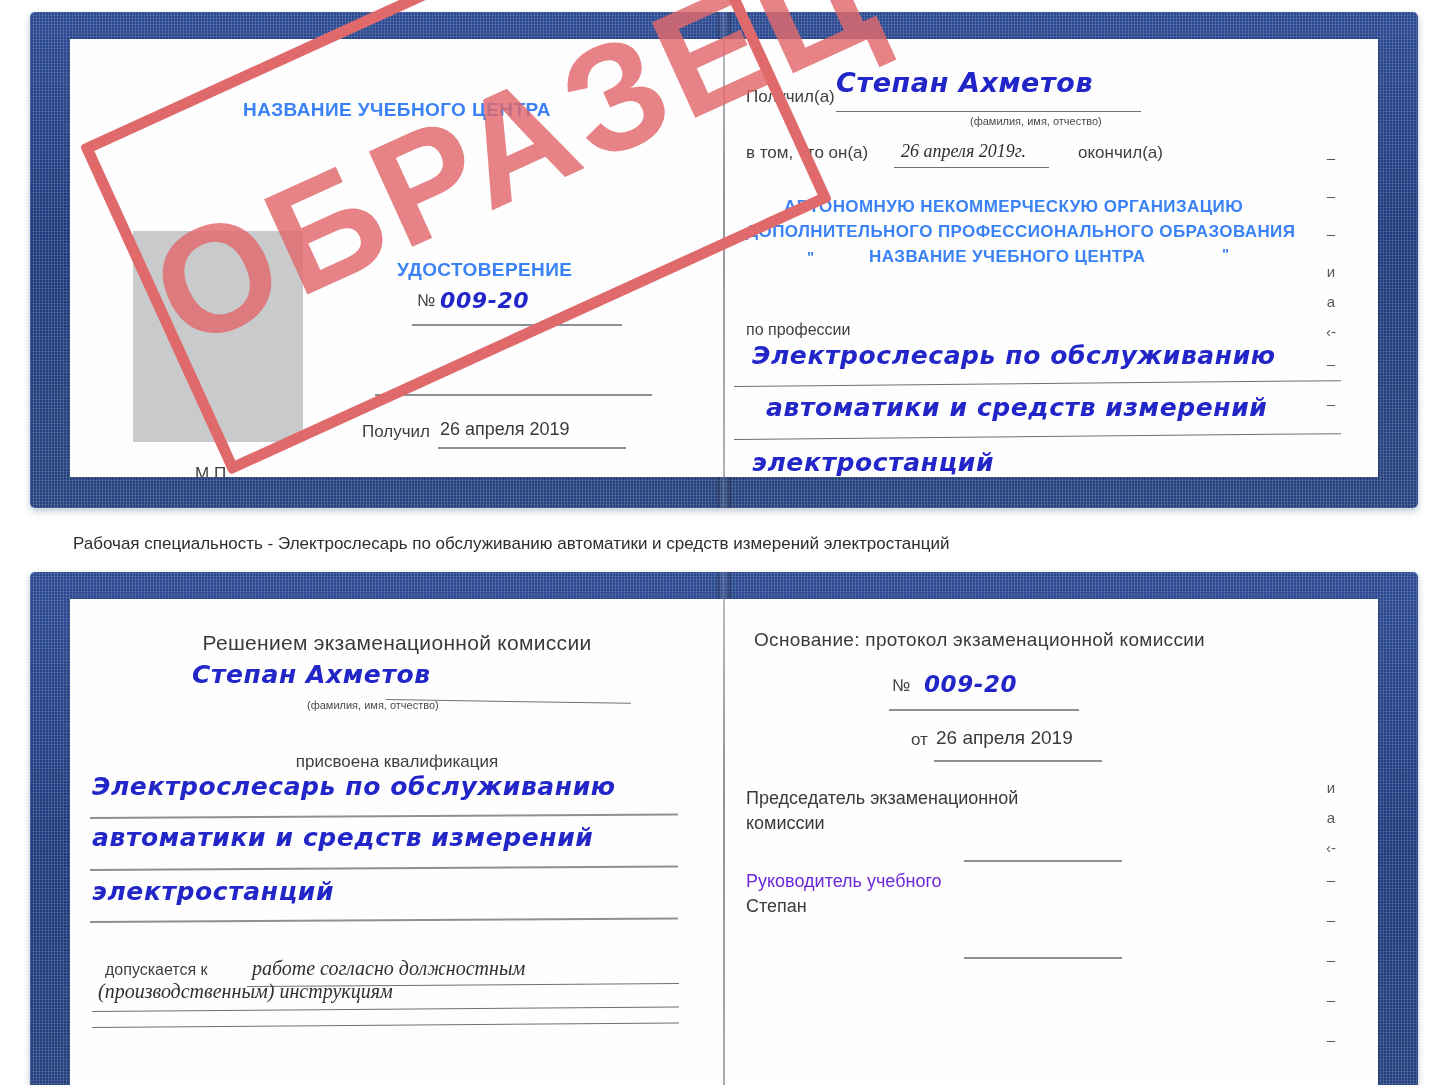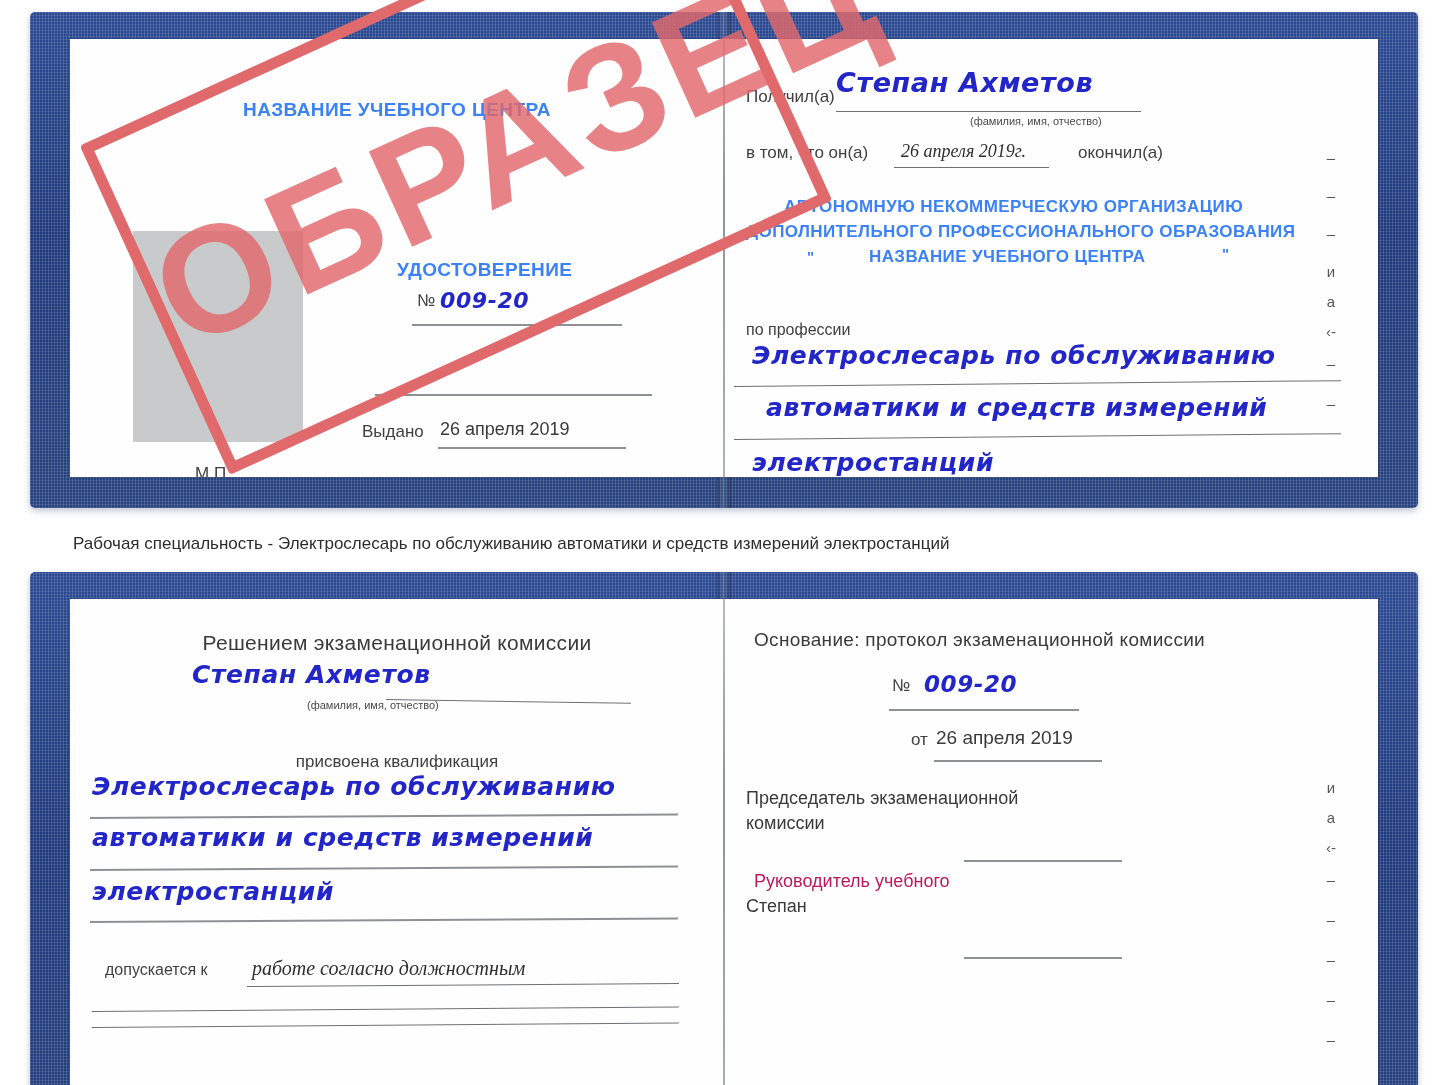--- a/index.html
+++ b/index.html
@@ -97,21 +97,21 @@
         <div class="photo" style="left:63px;top:192px;width:170px;height:211px;"></div>
 
         <div class="t caps" style="left:327px;top:220px;font-size:19px;">УДОСТОВЕРЕНИЕ</div>
 
         <div class="t lbl" style="left:347px;top:252px;font-size:17px;">№</div>
         <div class="t hand" style="left:370px;top:249px;font-size:22px;">009-20</div>
         <div class="rule" style="left:342px;top:285px;width:210px;"></div>
 
         <div class="rule" style="left:305px;top:355px;width:277px;"></div>
 
-        <div class="t lbl" style="left:292px;top:383px;font-size:17px;">Выдано</div>
+        <div class="t lbl" style="left:292px;top:383px;font-size:17px;">Получил</div>
         <div class="t" style="left:370px;top:380px;font-size:18px;color:#3a3a3a;">26 апреля 2019</div>
         <div class="rule" style="left:368px;top:408px;width:188px;"></div>
 
         <div class="t lbl" style="left:125px;top:425px;font-size:17px;">М.П.</div>
       </div>
 
       <div class="page right">
         <div class="t lbl" style="left:22px;top:48px;font-size:17px;">Получил(а)</div>
         <div class="t hand" style="left:112px;top:28px;font-size:27px;">Степан Ахметов</div>
         <div class="rule thin" style="left:112px;top:72px;width:305px;"></div>
@@ -176,40 +176,41 @@
 
         <div class="t hand" style="left:22px;top:225px;font-size:25px;">автоматики и средств измерений</div>
         <div class="rule tilt" style="left:20px;top:270px;width:588px;transform:rotate(-0.35deg);"></div>
 
         <div class="t hand" style="left:22px;top:279px;font-size:25px;">электростанций</div>
         <div class="rule tilt" style="left:20px;top:322px;width:588px;transform:rotate(-0.35deg);"></div>
 
         <div class="t lbl" style="left:35px;top:362px;font-size:16px;">допускается к</div>
         <div class="t hand-serif" style="left:182px;top:358px;font-size:20px;">работе согласно должностным</div>
         <div class="rule thin tilt" style="left:177px;top:387px;width:432px;transform:rotate(-0.4deg);"></div>
+        <div class="t hand-serif" style="left:28px;top:381px;font-size:20px;">(производственным) инструкциям</div>
         <div class="rule thin tilt" style="left:22px;top:412px;width:587px;transform:rotate(-0.45deg);"></div>
         <div class="rule thin tilt" style="left:22px;top:428px;width:587px;transform:rotate(-0.45deg);"></div>
       </div>
 
       <div class="page right">
         <div class="t" style="left:30px;top:30px;font-size:19px;color:#3a3a3a;letter-spacing:.3px;">Основание: протокол экзаменационной комиссии</div>
 
         <div class="t lbl" style="left:168px;top:77px;font-size:17px;">№</div>
         <div class="t hand" style="left:200px;top:72px;font-size:23px;">009-20</div>
         <div class="rule" style="left:165px;top:110px;width:190px;"></div>
 
         <div class="t lbl" style="left:187px;top:131px;font-size:17px;text-align:center;">от</div>
         <div class="t" style="left:212px;top:128px;font-size:19px;color:#3a3a3a;">26 апреля 2019</div>
         <div class="rule" style="left:210px;top:161px;width:168px;"></div>
 
         <div class="t" style="left:22px;top:189px;font-size:18px;color:#3a3a3a;">Председатель экзаменационной</div>
         <div class="t" style="left:22px;top:214px;font-size:18px;color:#3a3a3a;">комиссии</div>
         <div class="rule" style="left:240px;top:261px;width:158px;"></div>
 
-        <div class="t" style="left:22px;top:272px;font-size:18px;color:#be185d;margin-left:8px;">Руководитель учебного</div>
+        <div class="t" style="left:22px;top:272px;font-size:18px;color:#6d28d9;">Руководитель учебного</div>
         <div class="t" style="left:22px;top:297px;font-size:18px;color:#3a3a3a;">Степан</div>
         <div class="rule" style="left:240px;top:358px;width:158px;"></div>
 
         <div class="margincol" style="left:596px;top:180px;">
           <div style="height:30px;">и</div>
           <div style="height:30px;">а</div>
           <div style="height:32px;">‹-</div>
           <div style="height:40px;">–</div>
           <div style="height:40px;">–</div>
           <div style="height:40px;">–</div>

